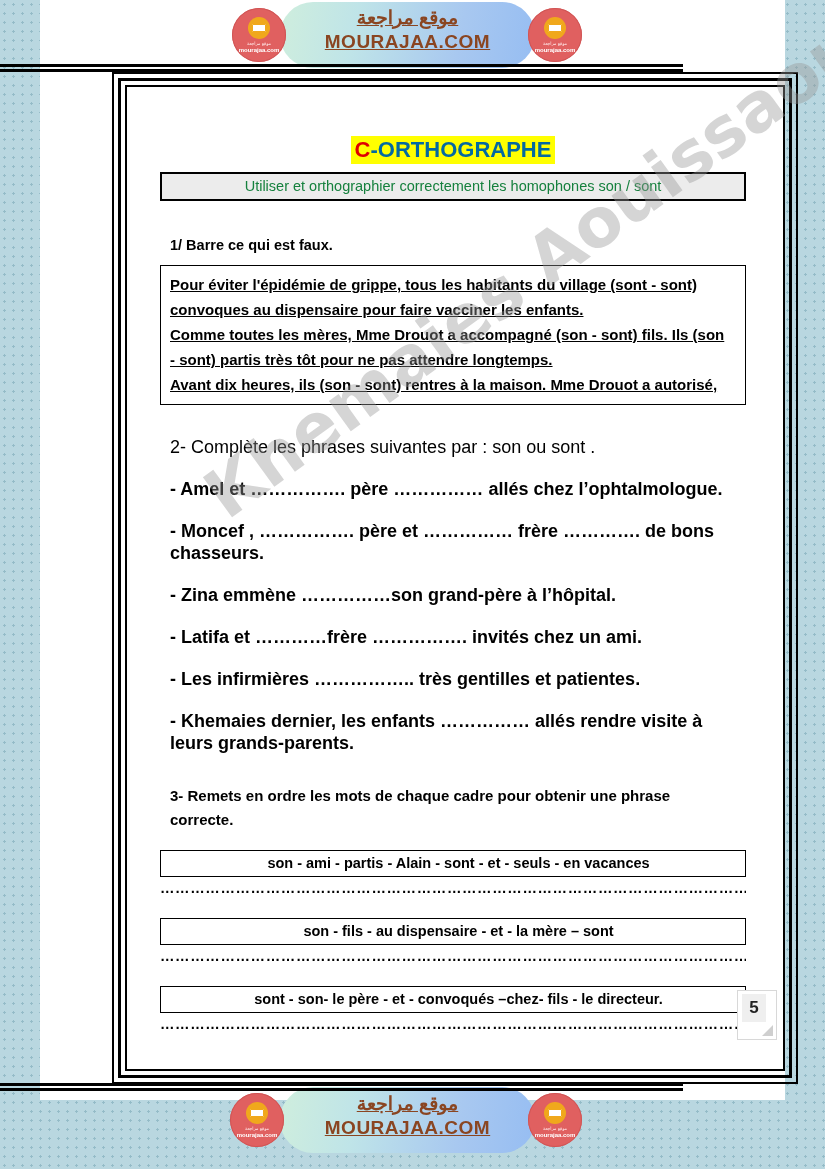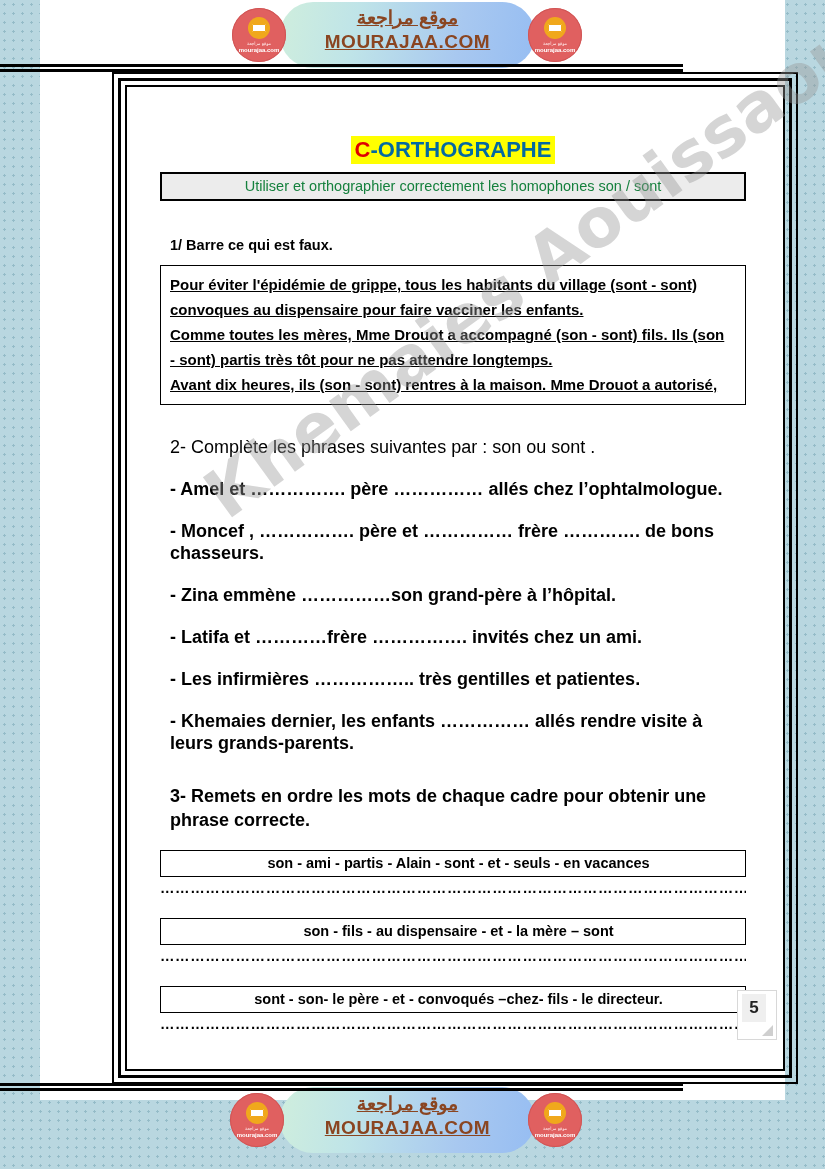--- a/index.html
+++ b/index.html
@@ -253,21 +253,21 @@
     margin: 20px 0 0 42px;
     font-size: 18px;
     font-weight: bold;
     color: #000;
     line-height: 22px;
     width: 572px;
   }
 
   .q3-label {
     margin: 30px 0 0 42px;
-    font-size: 18px;
+    font-size: 15px;
     font-weight: bold;
     color: #000;
     line-height: 24px;
     width: 560px;
   }
 
   .ex3-block { margin: 18px 32px 0 32px; }
   .ex3-box {
     border: 1.5px solid #000;
     text-align: center;

